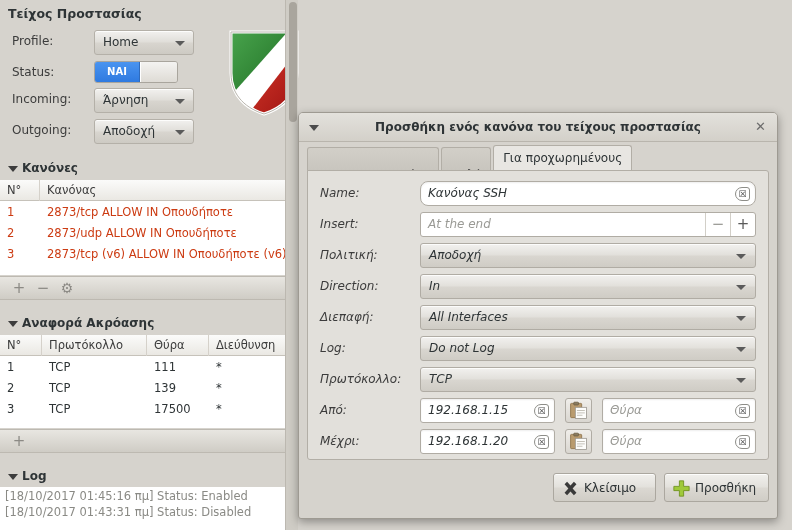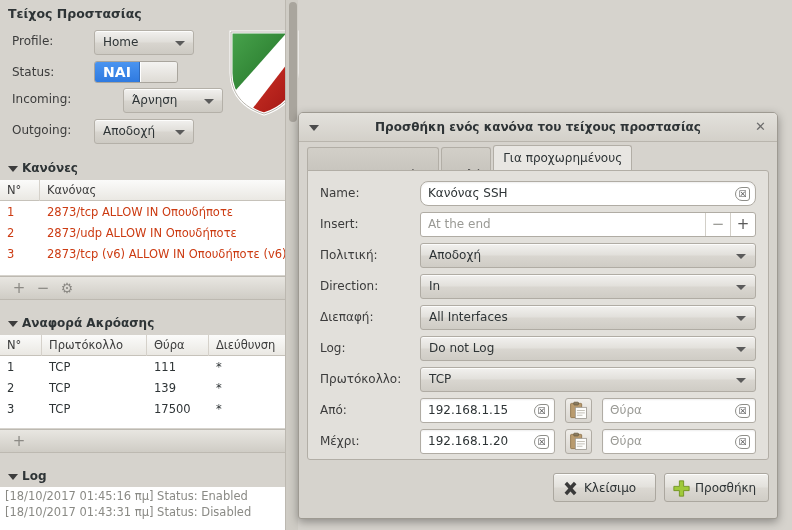--- a/index.html
+++ b/index.html
@@ -50,21 +50,21 @@
 
   .toggle {
     position: absolute; left: 82px; top: 0;
     width: 84px; height: 22px;
     border: 1px solid #a9a59d; border-radius: 3px;
     background: #d9d6d0; overflow: hidden;
   }
   .toggle .on {
     position: absolute; left: 0; top: 0; width: 45px; height: 100%;
     background: linear-gradient(to bottom,#4a94f0,#2f7ae0);
-    color: #fff; font-size: 14px; font-weight: bold;
+    color: #fff; font-size: 10px; font-weight: bold;
     line-height: 20px; text-align: center;
     border-right: 1px solid #2f6bbd;
   }
   .toggle .knob {
     position: absolute; left: 45px; top: 0; right: 0; height: 100%;
     background: linear-gradient(to bottom,#f4f3f1,#dedbd5);
     border-left: 1px solid #fff;
   }
 
   
@@ -185,20 +185,21 @@
   .tab.active {
     height: 26px; padding-top: 5px;
     background: #e8e6e2; color: #2e3436;
     border-color: #b2aea6;
   }
   #tabpage {
     position: absolute; left: 8px; top: 57px; right: 8px; height: 290px;
     background: #e2e0db;
     border: 1px solid #b2aea6;
     border-radius: 0 3px 3px 3px;
+    font-style: italic;
   }
 
   
   .frow { position: absolute; left: 12px; right: 12px; height: 27px; }
   .flabel { position: absolute; left: 0; top: 5px; font-size: 12px; color: #3c3c3c; white-space: nowrap; }
 
   .entry {
     position: absolute; height: 25px;
     background: #ffffff; border: 1px solid #b0aca4; border-radius: 3px;
     box-shadow: inset 0 1px 2px rgba(0,0,0,.07);
@@ -281,21 +282,21 @@
     <div class="setrow" style="top:61px;">
       <div class="setlabel">Status:</div>
       <div class="toggle">
         <div class="on">ΝΑΙ</div>
         <div class="knob"></div>
       </div>
     </div>
 
     <div class="setrow" style="top:88px;">
       <div class="setlabel">Incoming:</div>
-      <div class="combo" style="width:100px;margin-left:29px;">
+      <div class="combo" style="width:100px;">
         <span class="ctxt">Άρνηση</span>
         <span class="carrow"></span>
       </div>
     </div>
 
     <div class="setrow" style="top:119px;">
       <div class="setlabel">Outgoing:</div>
       <div class="combo" style="width:100px;">
         <span class="ctxt">Αποδοχή</span>
         <span class="carrow"></span>

